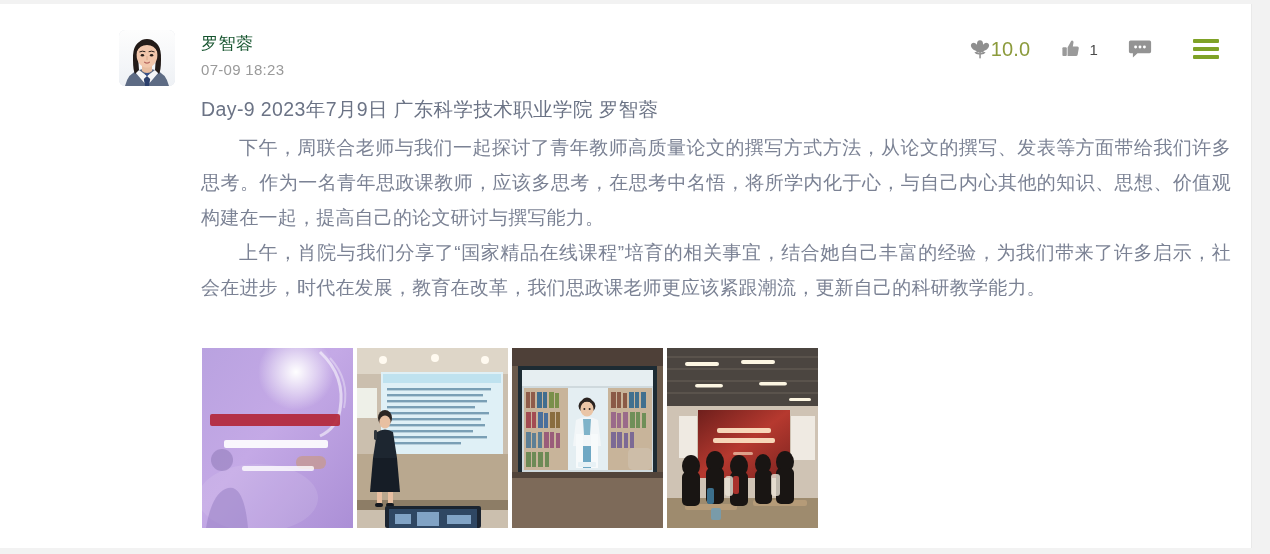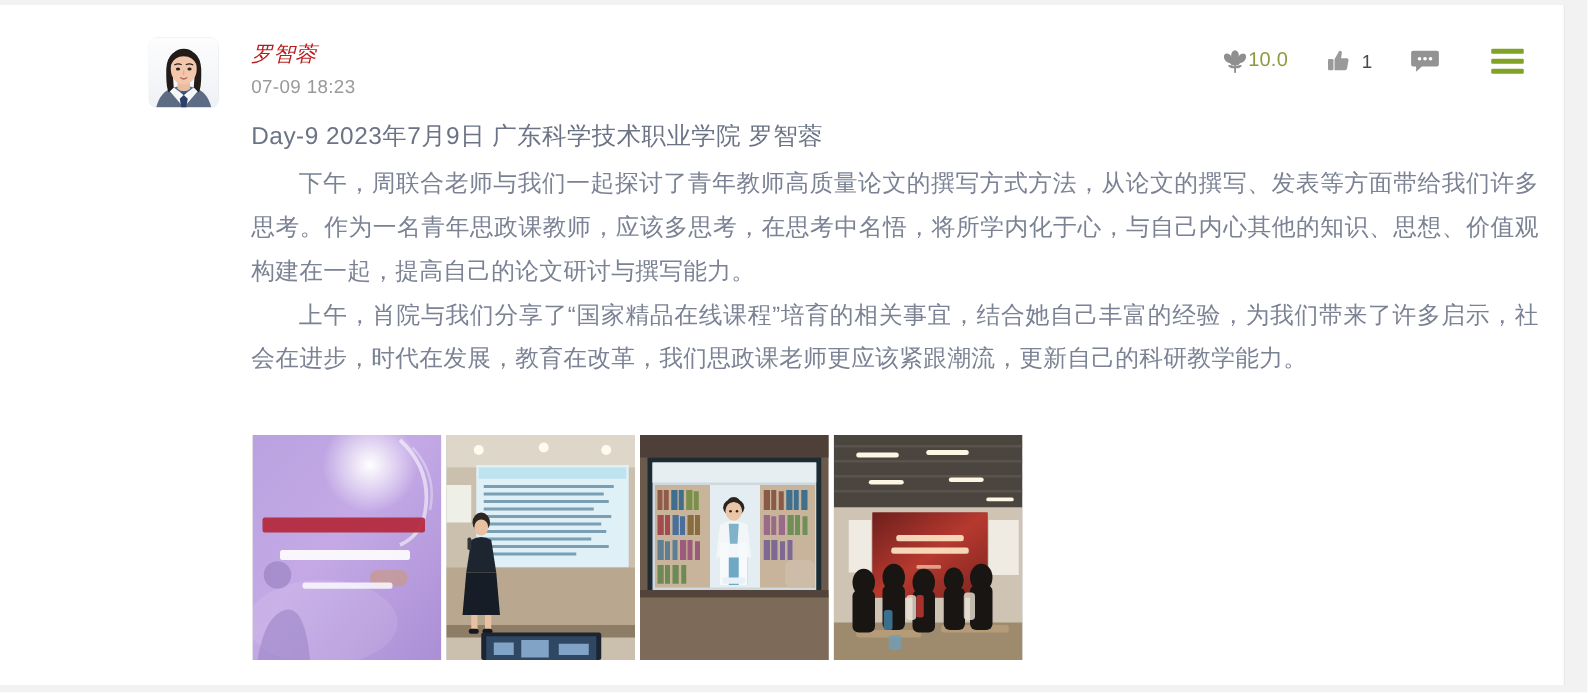--- a/index.html
+++ b/index.html
@@ -57,25 +57,24 @@
   .avatar svg { display: block; width: 56px; height: 56px; }
 
   .author-block {
     position: absolute;
     left: 201px;
     top: 28px;
   }
   .author-name {
     font-size: 17px;
     line-height: 24px;
-    color: #b91c1c;
+    color: #14532d;
     font-weight: 400;
     letter-spacing: .5px;
     white-space: nowrap;
-    font-style: italic;
   }
   .post-time {
     font-size: 15px;
     line-height: 20px;
     color: #9a9a9a;
     margin-top: 4px;
     white-space: nowrap;
     letter-spacing: .3px;
   }
 
@@ -89,21 +88,21 @@
     align-items: center;
   }
   .stat {
     display: flex;
     align-items: center;
     margin-right: 30px;
     height: 28px;
   }
   .stat .icon { display: flex; align-items: center; justify-content: center; }
   .stat .val {
-    font-size: 16px;
+    font-size: 20px;
     color: #8c9b3c;
     margin-left: 1px;
     letter-spacing: .2px;
   }
   .stat .val.dark {
     color: #4a4a4a;
     margin-left: 7px;
     font-size: 15px;
   }
   .stat.comments { margin-right: 34px; }

